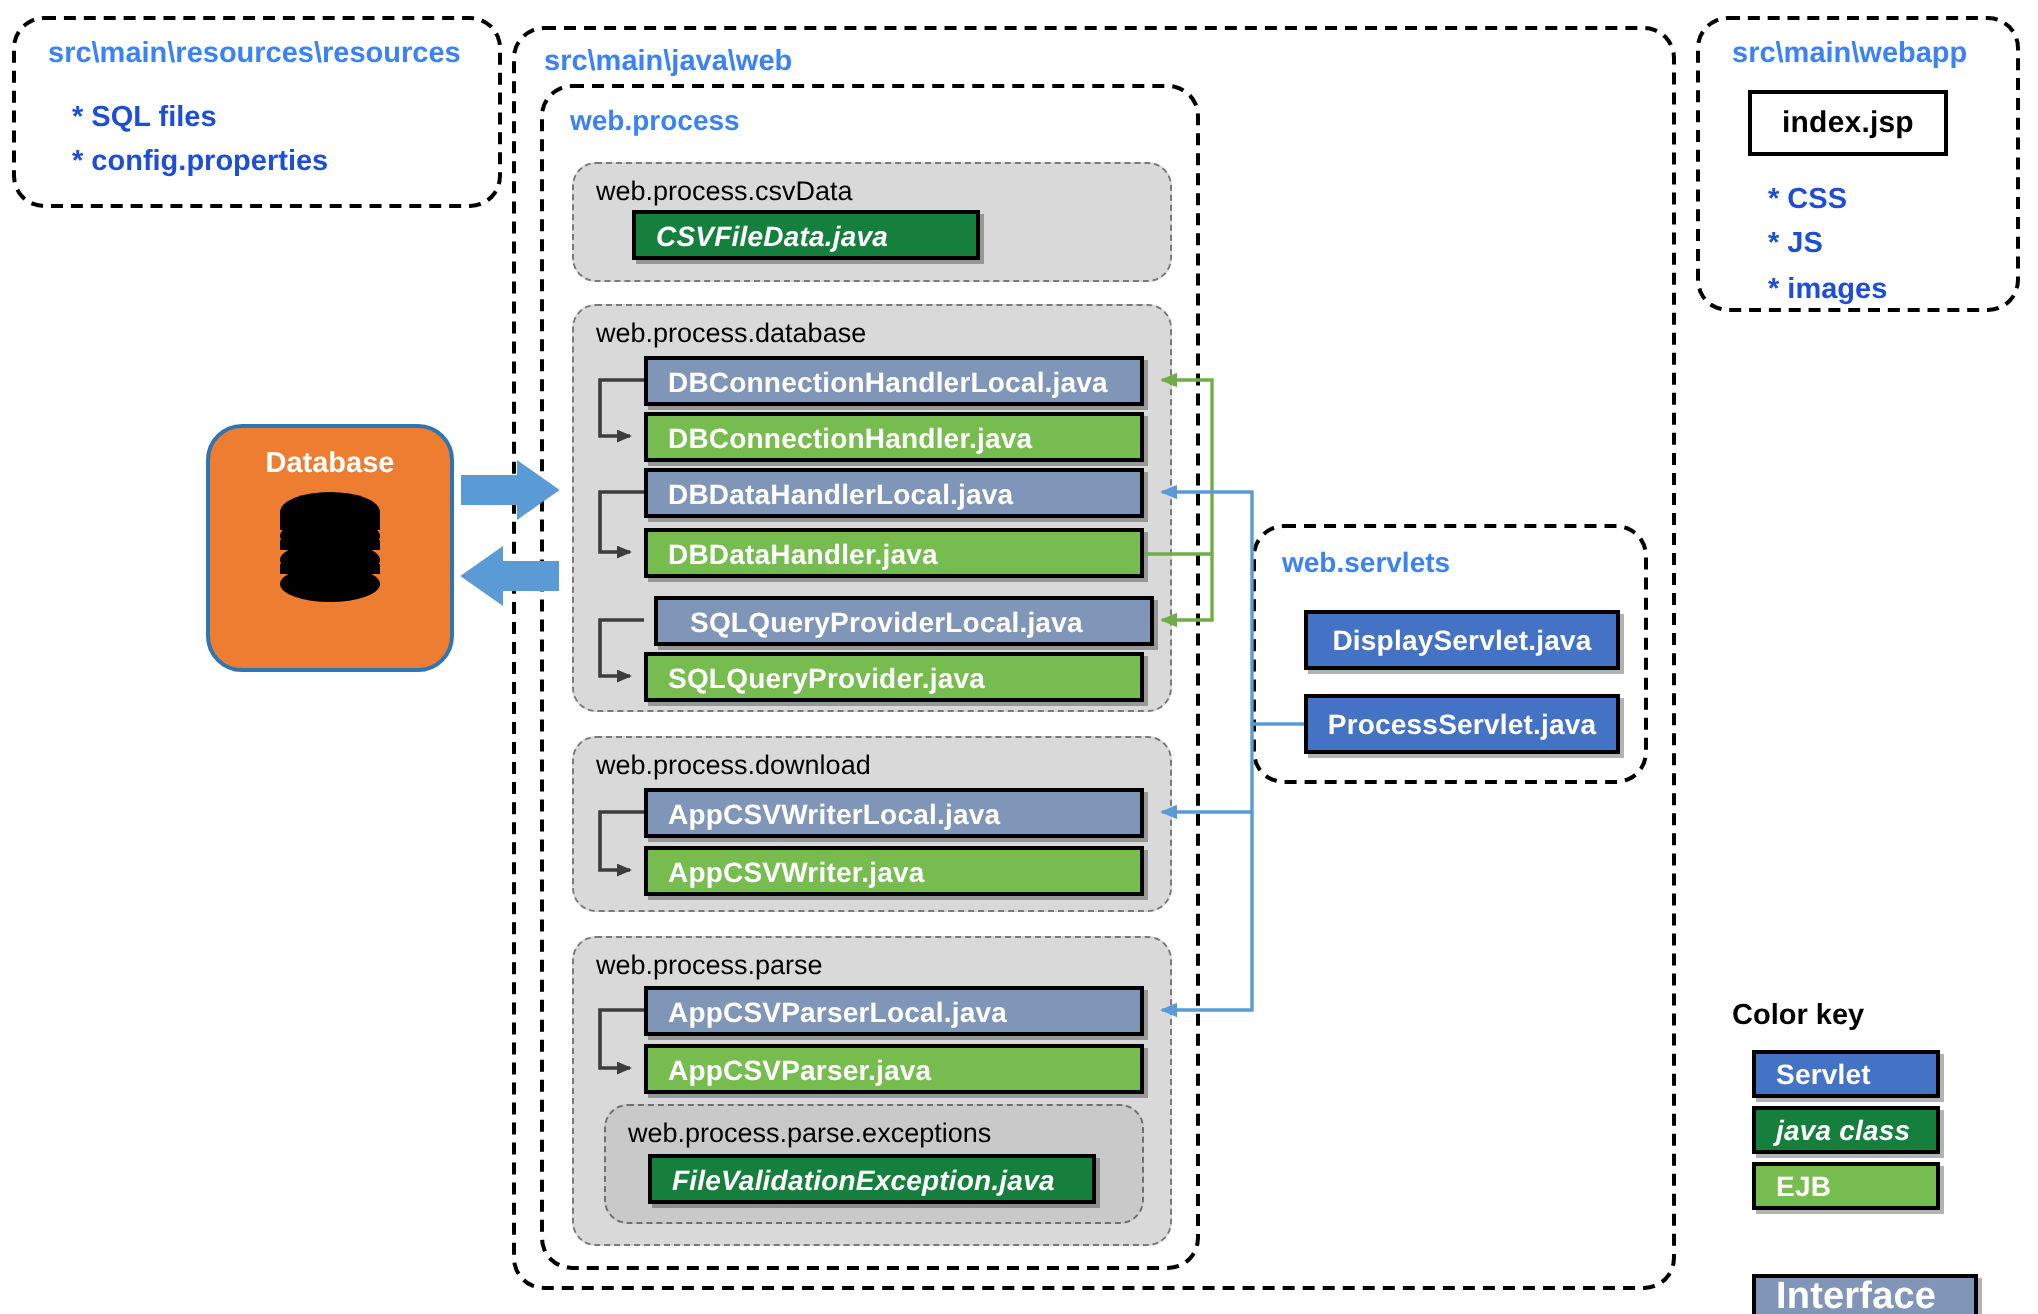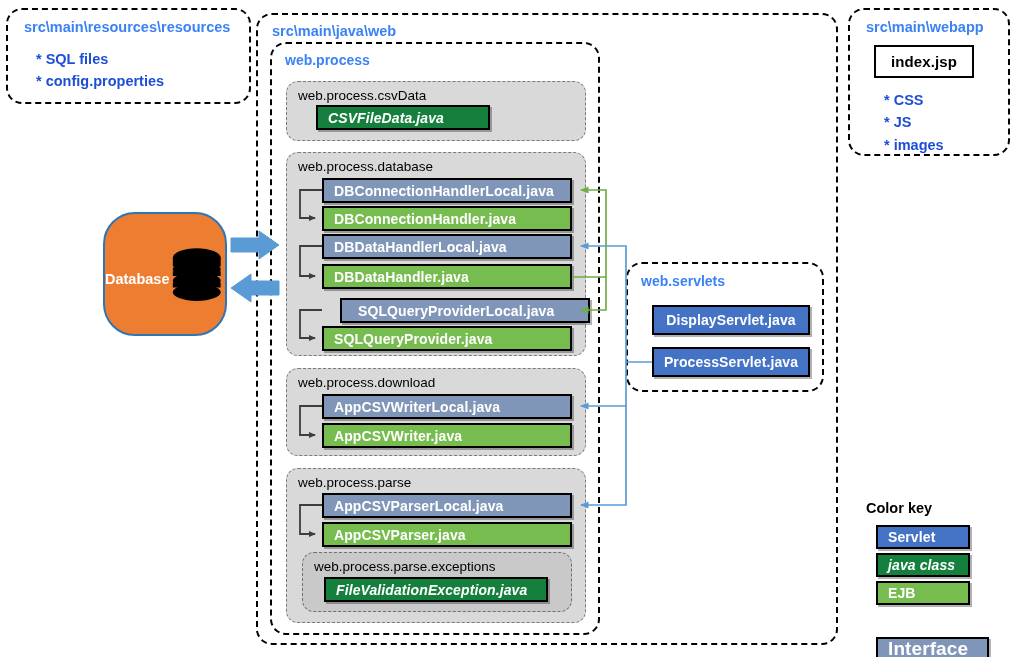--- a/index.html
+++ b/index.html
@@ -62,25 +62,24 @@
   .chip.plain{background:#ffffff;color:#000;box-shadow:none;border-width:2px;}
 
   
   .bullets{position:absolute;color:#1d4ed8;font-weight:bold;line-height:1.55;white-space:nowrap;}
 
   
   .dbnode{
     position:absolute;
     background:#ed7d31;
     border:2.5px solid #2e75b6;
-    border-radius:32px;
+    border-radius:18px;
     display:flex;
-    flex-direction:row;
+    flex-direction:column;
     align-items:center;
-    justify-content:flex-end;
   }
   .dbnode .lbl{
     color:#fff;font-weight:bold;margin-top:10px;
   }
 
   
   .keytitle{position:absolute;font-weight:bold;color:#000;}
 
   svg.overlay{position:absolute;left:0;top:0;width:1019px;height:657px;pointer-events:none;}
 </style>
@@ -108,21 +107,21 @@
   </div>
   <div class="chip jclass" style="left:316px;top:105px;width:174px;height:25px;font-size:14px;">CSVFileData.java</div>
 
   <div class="abs pkgbox" style="left:286px;top:152px;width:300px;height:204px;">
     <div class="hdr" style="left:11px;top:6px;font-size:13.5px;">web.process.database</div>
   </div>
   <div class="chip iface" style="left:322px;top:178px;width:250px;height:25px;font-size:14px;">DBConnectionHandlerLocal.java</div>
   <div class="chip ejb" style="left:322px;top:206px;width:250px;height:25px;font-size:14px;">DBConnectionHandler.java</div>
   <div class="chip iface" style="left:322px;top:234px;width:250px;height:25px;font-size:14px;">DBDataHandlerLocal.java</div>
   <div class="chip ejb" style="left:322px;top:264px;width:250px;height:25px;font-size:14px;">DBDataHandler.java</div>
-  <div class="chip iface" style="left:340px;top:298px;width:250px;height:25px;font-size:14px;padding-left:16px;">SQLQueryProviderLocal.java</div>
+  <div class="chip iface" style="left:327px;top:298px;width:250px;height:25px;font-size:14px;padding-left:16px;">SQLQueryProviderLocal.java</div>
   <div class="chip ejb" style="left:322px;top:326px;width:250px;height:25px;font-size:14px;">SQLQueryProvider.java</div>
 
   <div class="abs pkgbox" style="left:286px;top:368px;width:300px;height:88px;">
     <div class="hdr" style="left:11px;top:6px;font-size:13.5px;">web.process.download</div>
   </div>
   <div class="chip iface" style="left:322px;top:394px;width:250px;height:25px;font-size:14px;">AppCSVWriterLocal.java</div>
   <div class="chip ejb" style="left:322px;top:423px;width:250px;height:25px;font-size:14px;">AppCSVWriter.java</div>
 
   <div class="abs pkgbox" style="left:286px;top:468px;width:300px;height:155px;">
     <div class="hdr" style="left:11px;top:6px;font-size:13.5px;">web.process.parse</div>

